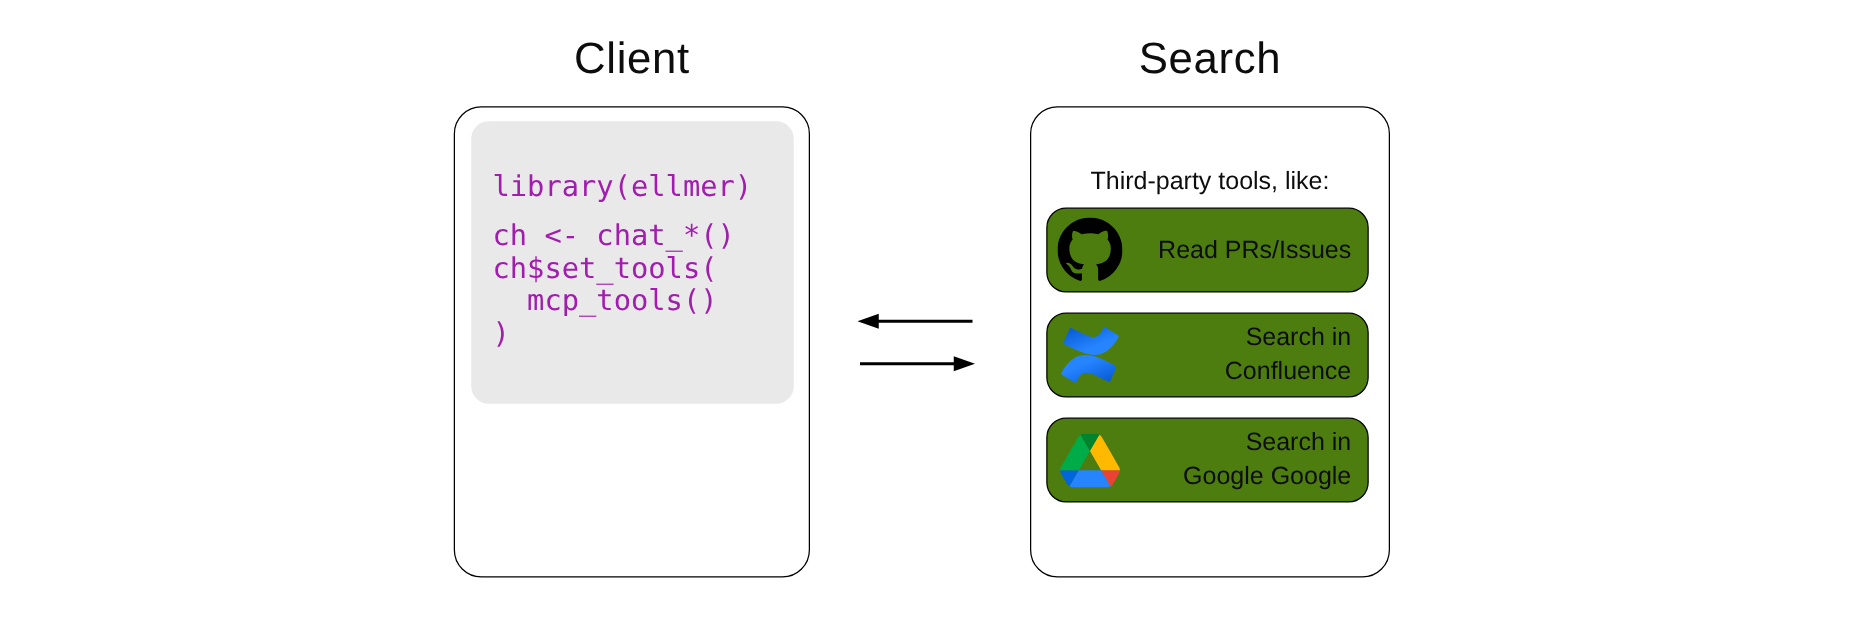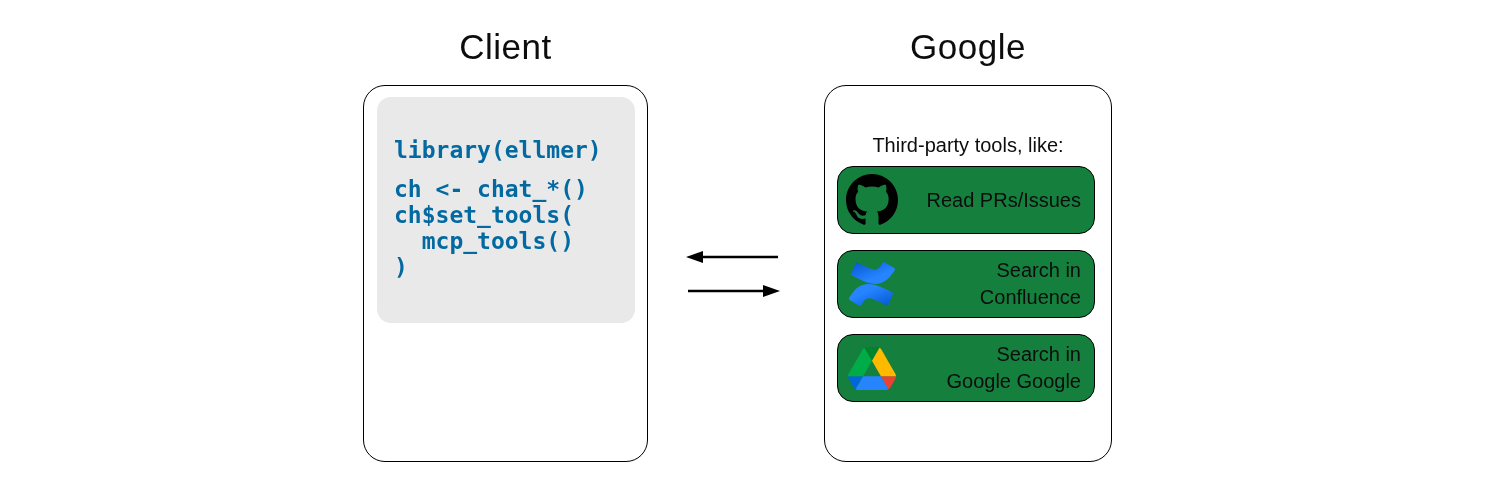--- a/index.html
+++ b/index.html
@@ -42,24 +42,24 @@
     top: 11px;
     width: 258px;
     height: 226px;
     background: #e9e9e9;
     border-radius: 14px;
     box-sizing: border-box;
     padding: 40px 0 0 17px;
   }
   .code-line {
     font-family: "DejaVu Sans Mono", monospace;
-    font-weight: bold;
+    font-weight: normal;
     font-size: 23px;
     line-height: 26px;
-    color: #0369a1;
+    color: #a21caf;
     white-space: pre;
   }
   .code-line.gap-lg { margin-bottom: 13px; }
   .code-line.gap-md { }
 
   .arrow { position: absolute; width: 94px; height: 14px; }
   .arrow.to-client { left: 686px; top: 250px; }
   .arrow.to-server { left: 686px; top: 284px; }
 
   .server-subtitle {
@@ -68,21 +68,21 @@
     font-size: 20px;
     color: #0d0d0d;
   }
   .tool-item {
     position: absolute;
     left: 12px;
     width: 258px;
     height: 68px;
     border: 1.3px solid #000000;
     border-radius: 16px;
-    background: #15803d;
+    background: #4d7c0f;
     box-sizing: border-box;
     display: flex;
     align-items: center;
     padding: 0 13px 0 7px;
   }
   .tool-item.pos-0 { top: 80px; }
   .tool-item.pos-1 { top: 164px; }
   .tool-item.pos-2 { top: 248px; }
   .tool-icon {
     width: 54px;
@@ -99,21 +99,21 @@
     line-height: 27px;
     color: #0d0d0d;
   }
 </style>
 </head>
 <body>
 
 <div class="canvas">
 
   <div class="panel-title client">Client</div>
-  <div class="panel-title server">Google</div>
+  <div class="panel-title server">Search</div>
 
   <div class="big-box client-box">
     <div class="code-block">
       <div class="code-line gap-lg">library(ellmer)</div>
       <div class="code-line gap-md">ch &lt;- chat_*()</div>
       <div class="code-line">ch$set_tools(</div>
       <div class="code-line">  mcp_tools()</div>
       <div class="code-line">)</div>
     </div>
   </div>

